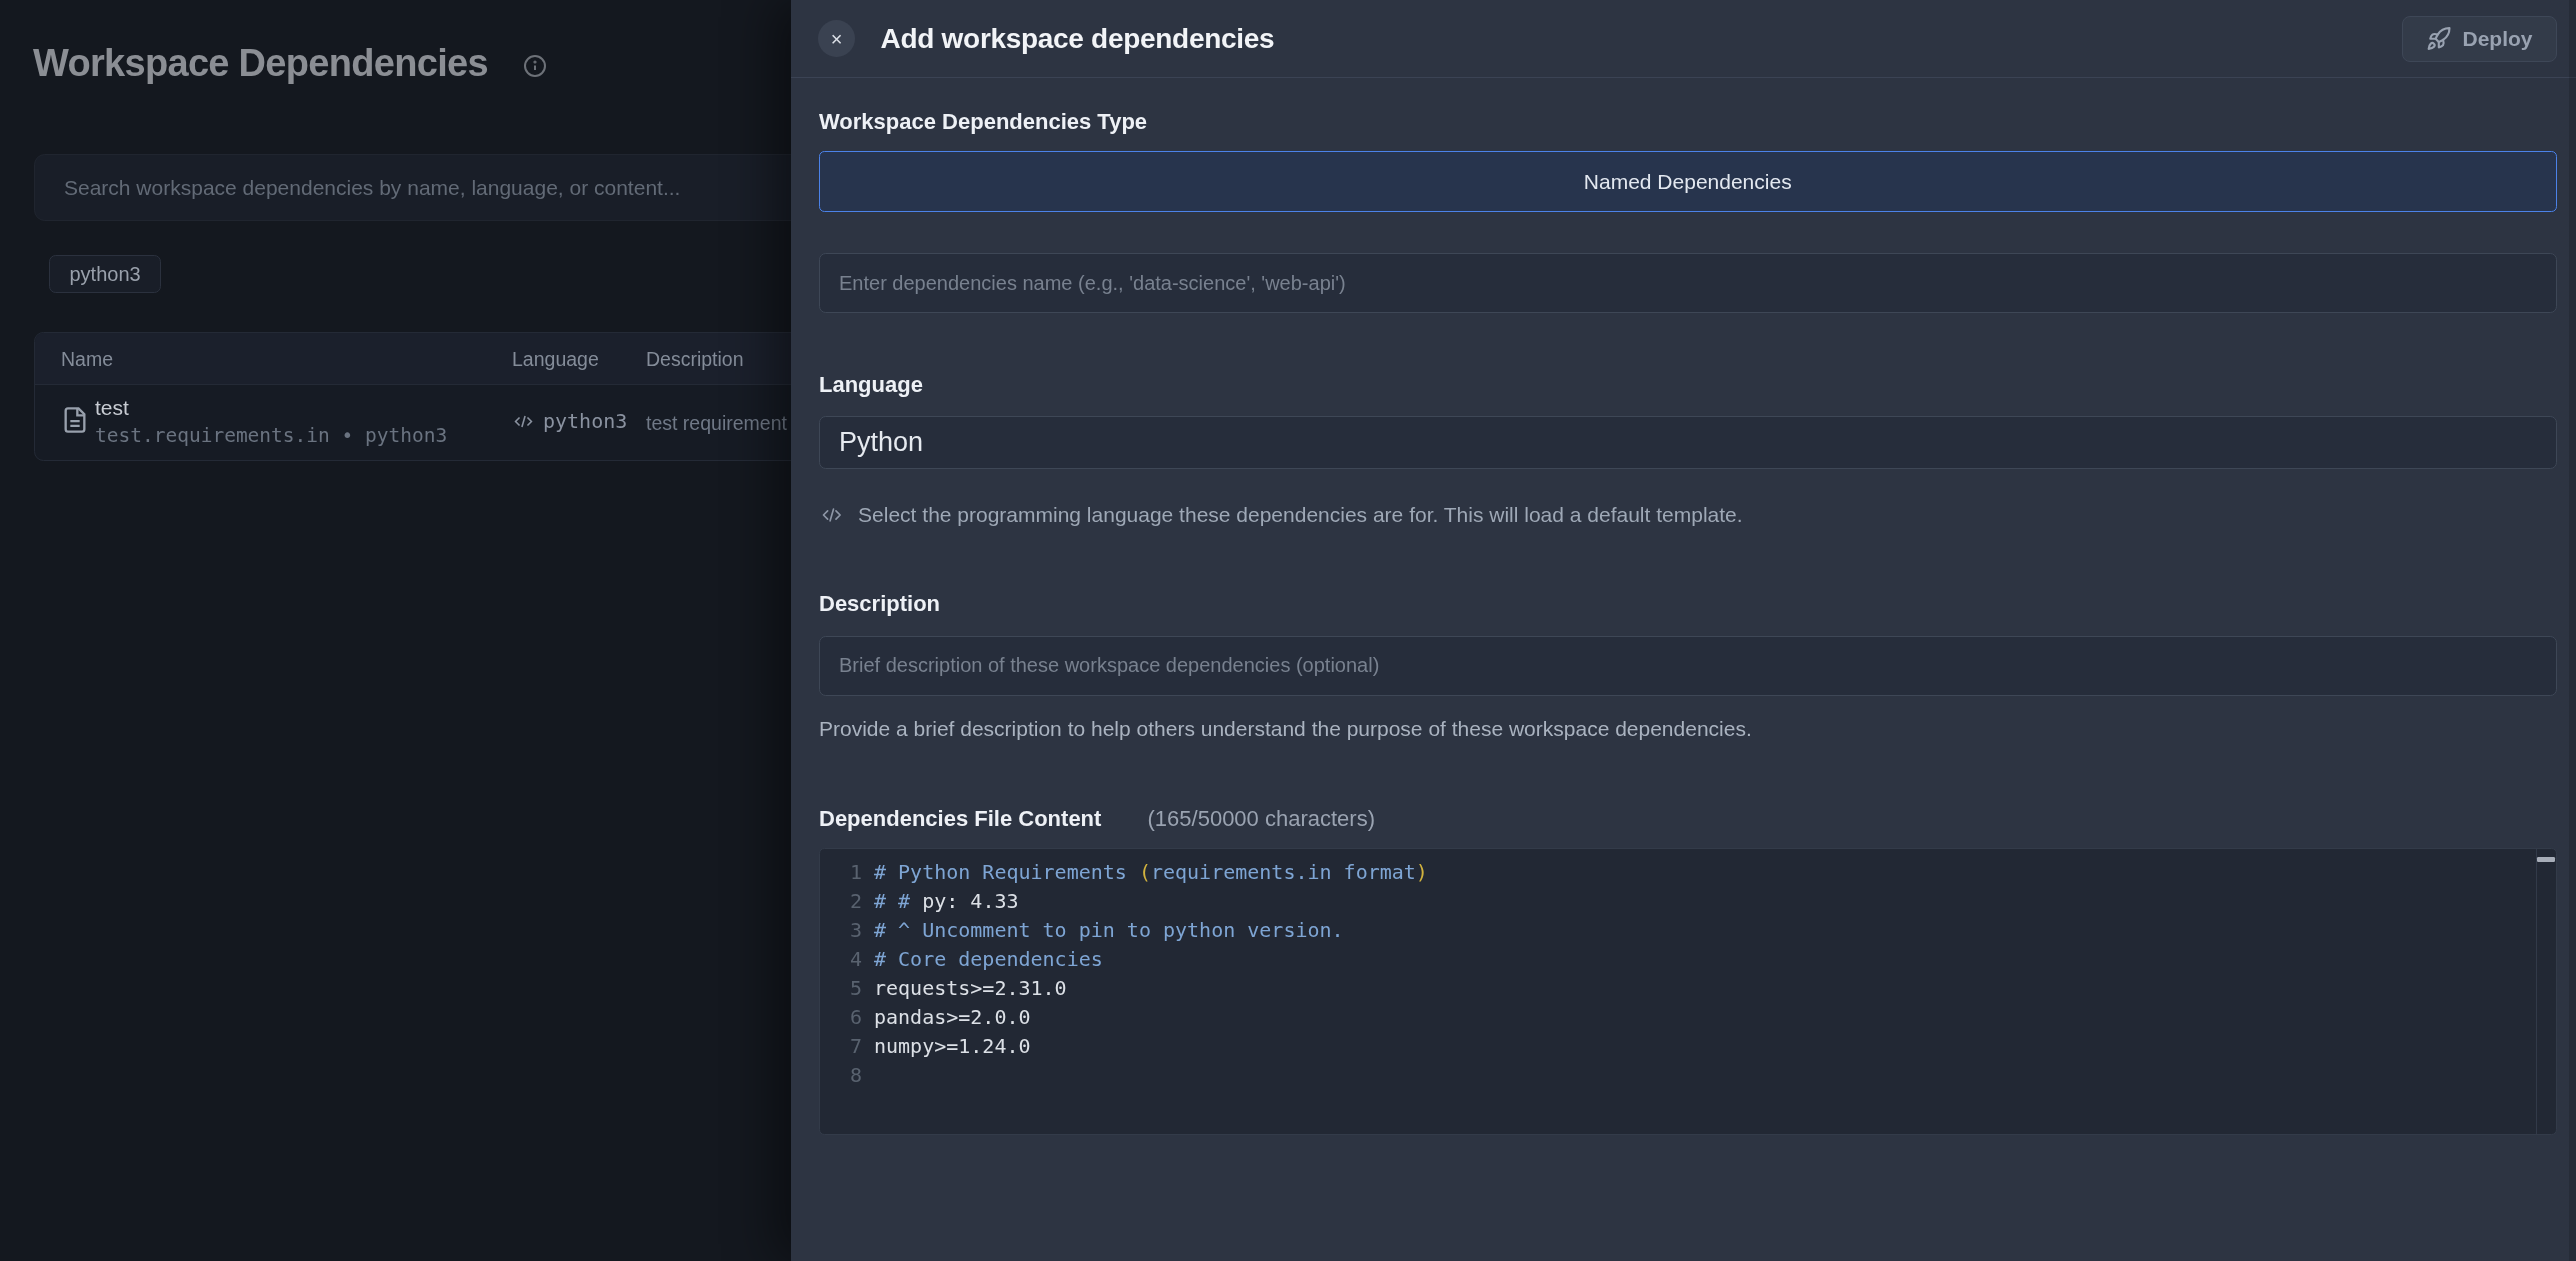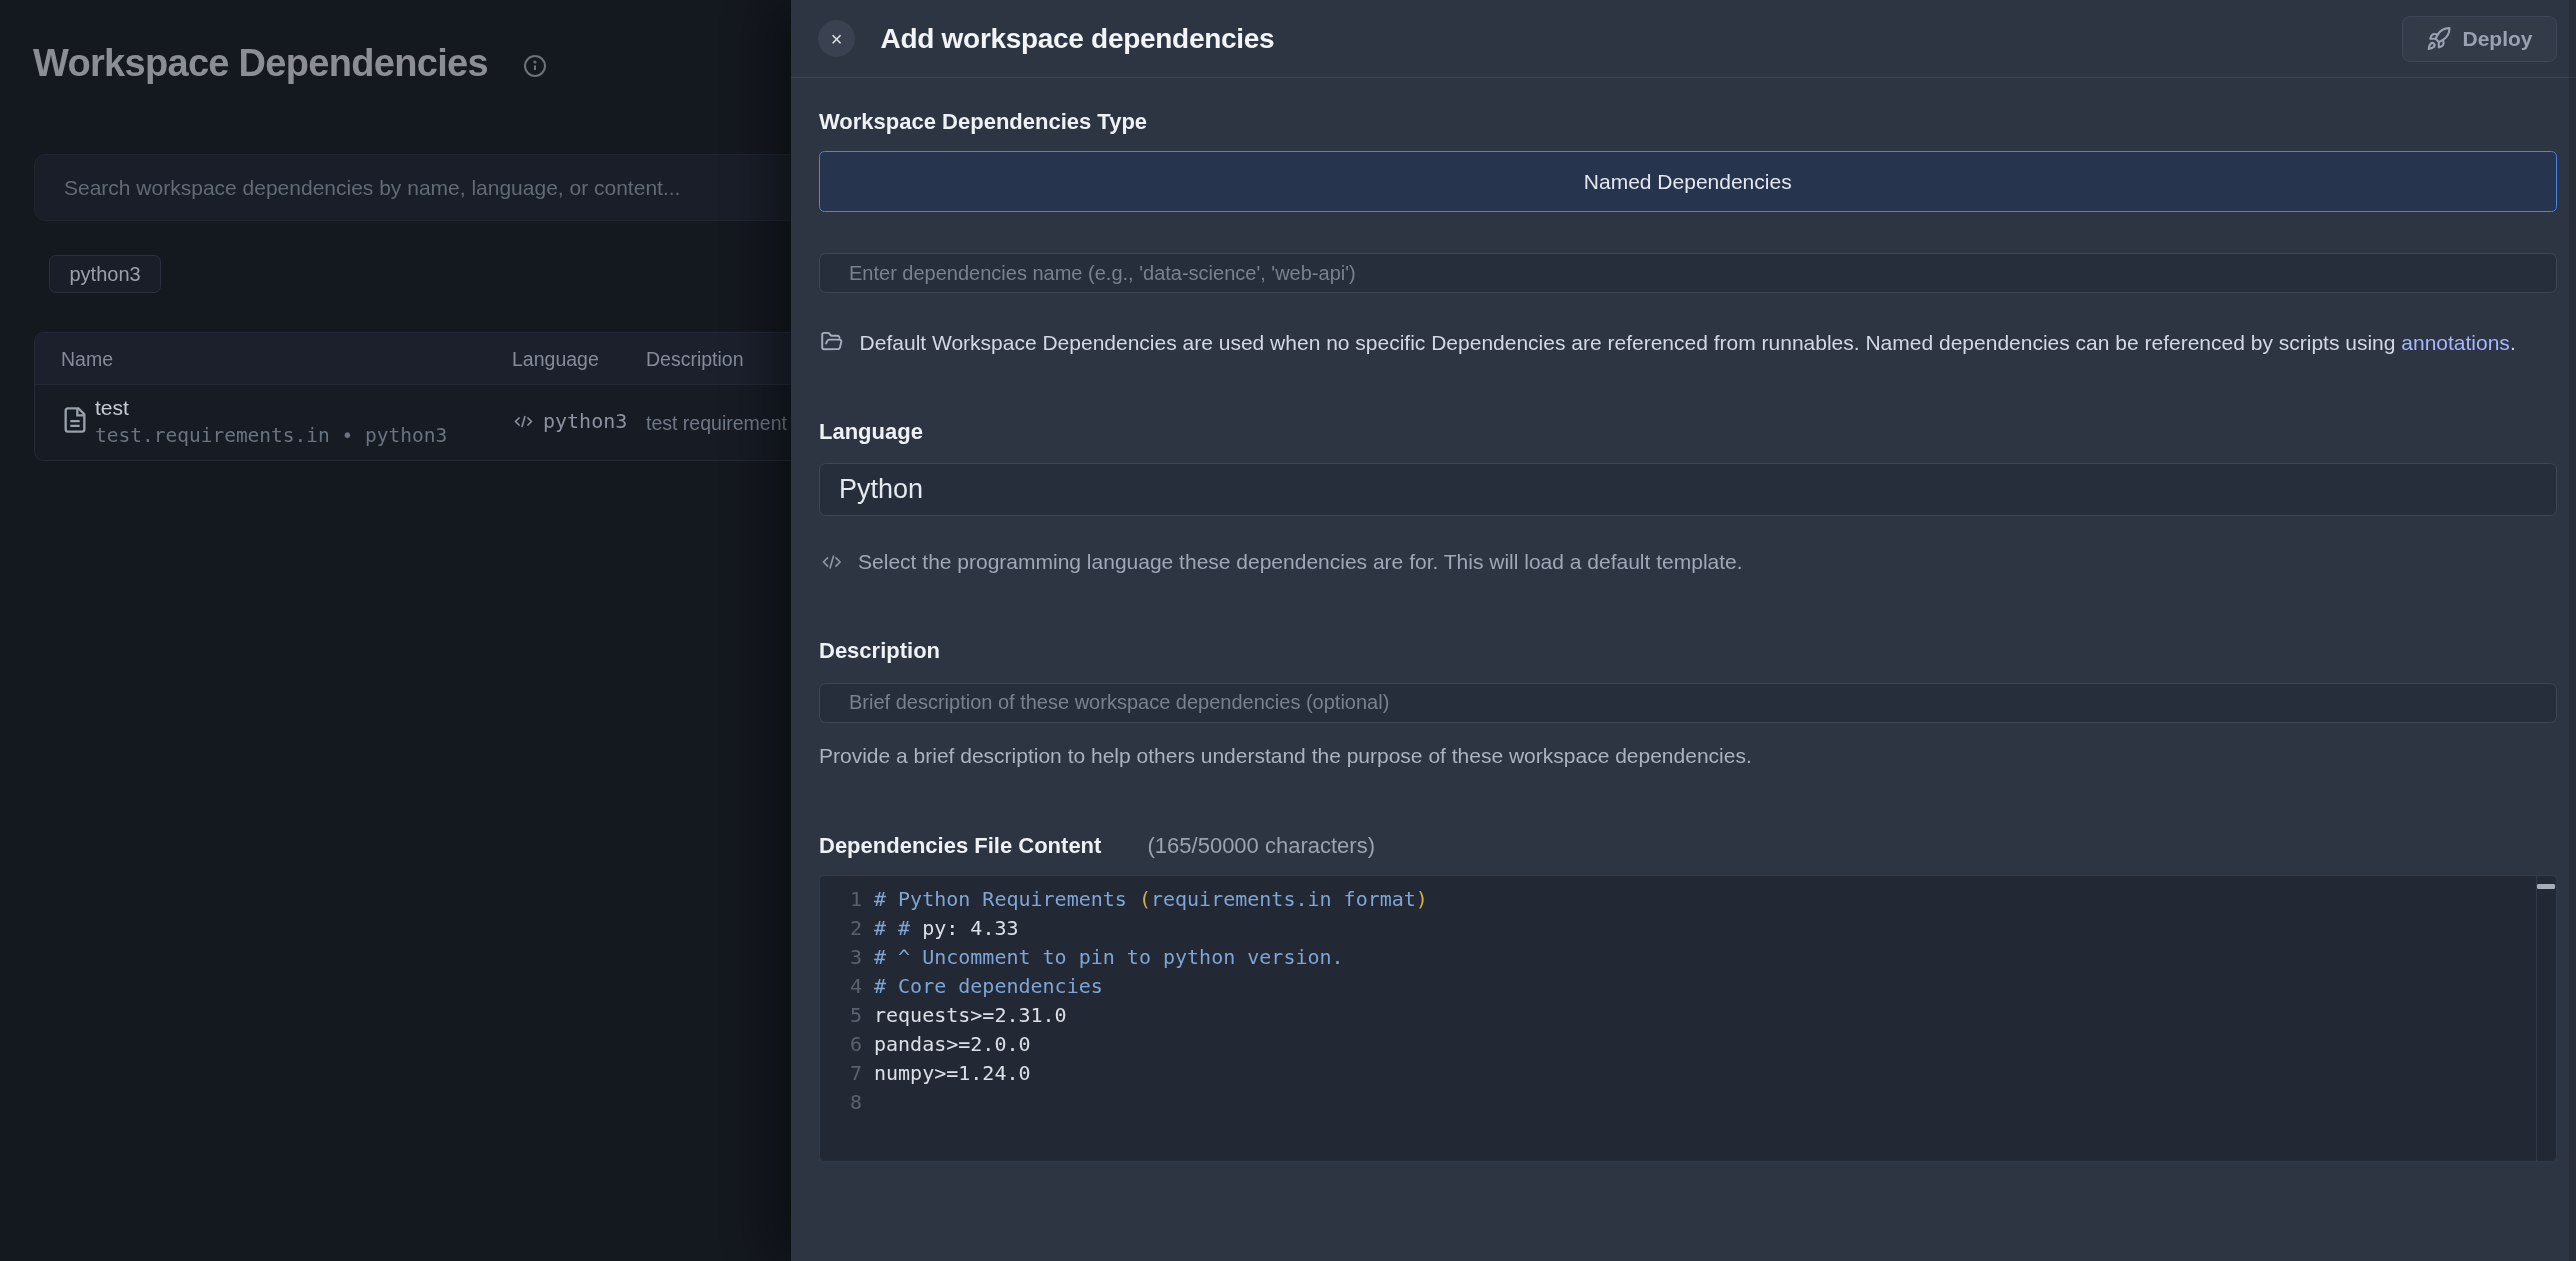--- a/index.html
+++ b/index.html
@@ -38,21 +38,21 @@
   .deploy-btn .rocket{width:25.6px;height:25.6px;}
 
   .drawer-body{padding:30px 19.5px 0 28px;}
   .section-label{font-size:22px;font-weight:700;color:#eef1f6;line-height:27px;}
   .section-label .char-count{font-weight:400;color:#9aa3b1;margin-left:20px;}
 
   .type-row{display:flex;gap:16px;margin-top:16px;}
   .type-btn{flex:1;height:61px;display:flex;align-items:center;justify-content:center;font-size:21px;font-family:inherit;cursor:pointer;border-radius:5.4px;background:transparent;border:0.7px solid #3e4756;color:#dde3ec;}
   .type-btn.selected{background:#27344d;border:1.3px solid #4b82e8;color:#e3e8f0;}
 
-  .text-input{width:100%;height:40px;background:#262d3b;border:0.7px solid #3e4756;border-radius:6.7px;padding:0 29px;font-size:20px;color:#e6eaf0;font-family:inherit;outline:none;}
+  .text-input{width:100%;height:60px;background:#262d3b;border:0.7px solid #3e4756;border-radius:6.7px;padding:0 19px;font-size:20px;color:#e6eaf0;font-family:inherit;outline:none;}
   .text-input::placeholder{color:#78818f;}
   .name-input{margin-top:41px;}
 
   .info-para{margin-top:32px;font-size:21px;line-height:35px;color:#d3d9e3;}
   .info-para .folder-icon{display:inline-block;width:25.6px;height:23px;vertical-align:-3.4px;margin-right:15px;color:#a6afbf;}
   .link{color:#a8b6fb;text-decoration:none;cursor:pointer;}
 
   .lang-label{margin-top:58px;}
   .select-box{margin-top:17.5px;width:100%;height:53px;background:#262d3b;border:0.7px solid #3e4756;border-radius:6.7px;display:flex;align-items:center;padding:0 19px;font-size:27px;color:#e6eaf0;cursor:pointer;}
   .hint-row{margin-top:34px;display:flex;align-items:center;gap:13.5px;font-size:21px;color:#9ea8b6;}
@@ -151,27 +151,20 @@
 
     <div class="drawer-body">
 
       <div class="section-label">Workspace Dependencies Type</div>
       <div class="type-row" id="type-options">
           <button class="type-btn selected">Named Dependencies</button>
         </div>
 
       <input type="text" class="text-input name-input" placeholder="Enter dependencies name (e.g., 'data-science', 'web-api')" style="">
 
-      <div class="info-para">
-        <span class="folder-icon">
-          <svg viewBox="0 0 24 24" fill="none" stroke="currentColor" stroke-width="2" width="25.6" height="23" stroke-linecap="round" stroke-linejoin="round">
-            <path d="m6 14 1.5-2.9A2 2 0 0 1 9.24 10H20a2 2 0 0 1 1.94 2.5l-1.54 6a2 2 0 0 1-1.95 1.5H4a2 2 0 0 1-2-2V5a2 2 0 0 1 2-2h3.9a2 2 0 0 1 1.69.9l.81 1.2a2 2 0 0 0 1.67.9H18a2 2 0 0 1 2 2"></path>
-          </svg>
-        </span><span>Default Workspace Dependencies are used when no specific Dependencies are referenced from runnables. Named dependencies can be referenced by scripts using </span><a class="link">annotations</a><span>.</span>
-      </div>
 
       <div class="section-label lang-label">Language</div>
       <div class="select-box">
         <span>Python</span>
       </div>
       <div class="hint-row">
         <span class="code-icon">
           <svg viewBox="0 0 24 24" fill="none" stroke="currentColor" stroke-width="2" width="25.6" height="20" stroke-linecap="round" stroke-linejoin="round">
             <polyline points="17 17 22 12 17 7"></polyline>
               <polyline points="7 7 2 12 7 17"></polyline>

